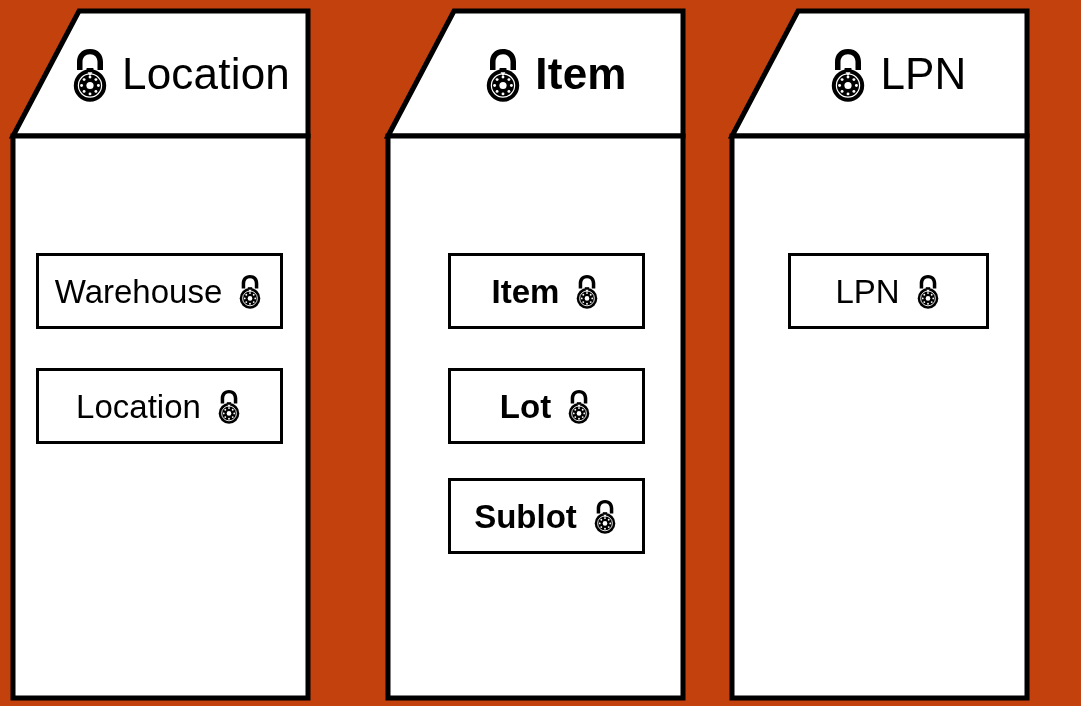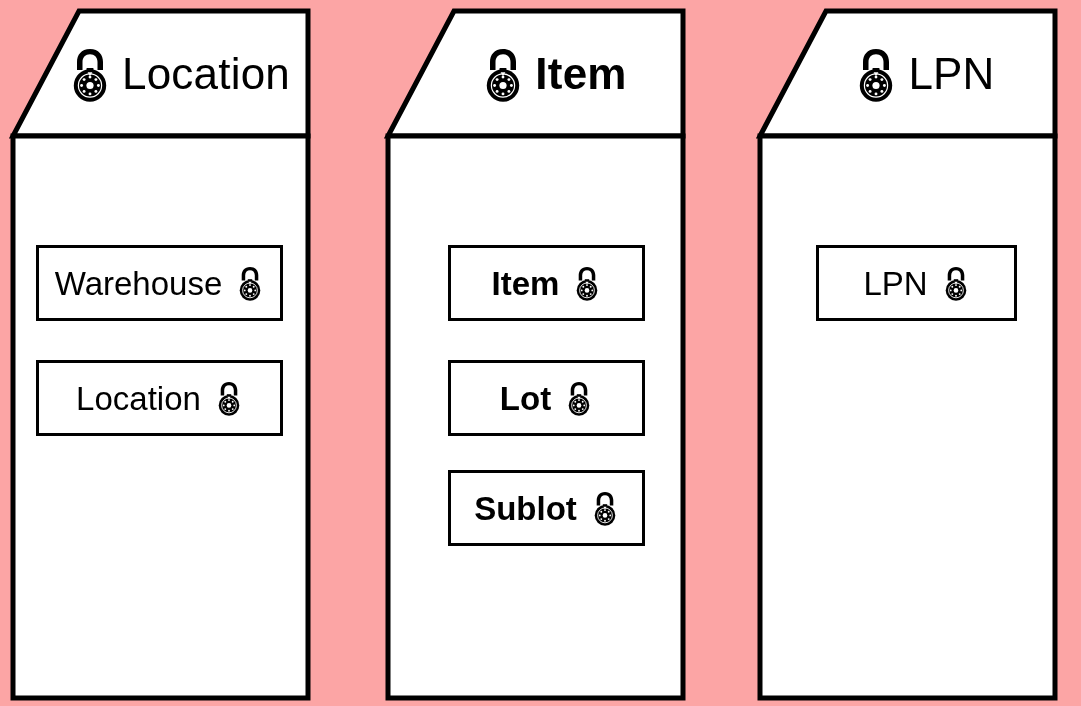--- a/index.html
+++ b/index.html
@@ -10,21 +10,21 @@
   }
   body {
     font-family: "Liberation Sans", "DejaVu Sans", sans-serif;
     -webkit-font-smoothing: antialiased;
   }
 
   #canvas {
     position: relative;
     width: 1081px;
     height: 706px;
-    background: #fca5a5;
+    background: #c2410c;
     overflow: hidden;
   }
 
   
   .card {
     position: absolute;
     top: 0;
     height: 706px;
   }
 
@@ -61,20 +61,21 @@
   
   .attr-box {
     position: absolute;
     box-sizing: border-box;
     border: 3px solid #000000;
     background: #ffffff;
     display: flex;
     align-items: center;
     justify-content: center;
     gap: 14px;
+    margin-top: 8px;
   }
   .attr-label {
     font-size: 33px;
     line-height: 1;
     color: #000000;
     white-space: nowrap;
   }
 
   
   .lock-icon { display: block; }
@@ -249,21 +250,21 @@
           <circle cx="14" cy="30.7" r="0.95" fill="#ffffff"></circle>
           <circle cx="10.3" cy="29.1" r="0.95" fill="#ffffff"></circle>
           <circle cx="8.7" cy="25.4" r="0.95" fill="#ffffff"></circle>
           <circle cx="10.3" cy="21.7" r="0.95" fill="#ffffff"></circle>
           <path d="M12.5 16.8 L15.5 16.8 L14 19.4 Z" fill="#ffffff"></path>
         </svg>
       </span>
     </div>
   </div>
 
-  <div class="card" style="left:748px; width:321px;">
+  <div class="card" style="left:720px; width:321px;">
     <svg class="card-outline" viewBox="0 0 321 706">
       <path d="M 78 11 L 307 11 L 307 136 L 12 136 Z" fill="#ffffff" stroke="#000000" stroke-width="5" stroke-linejoin="miter"></path>
       <path d="M 12 136 L 307 136 L 307 698 L 12 698 Z" fill="#ffffff" stroke="#000000" stroke-width="5" stroke-linejoin="miter"></path>
     </svg>
 
     <div class="card-header" style="top:38px; left:44px; right:12px;">
       <span>
         <svg class="lock-icon big" viewBox="0 0 44 56" aria-hidden="true">
           <path d="M22 3 C13.2 3 9 9 9 16 L9 24 L14.5 24 L14.5 16 C14.5 11.2 17.6 8.2 22 8.2 C26.4 8.2 29.5 11.2 29.5 16 L29.5 24 L35 24 L35 16 C35 9 30.8 3 22 3 Z" fill="#000000"></path>
           <rect x="18.6" y="22" width="6.8" height="8" fill="#000000"></rect>

